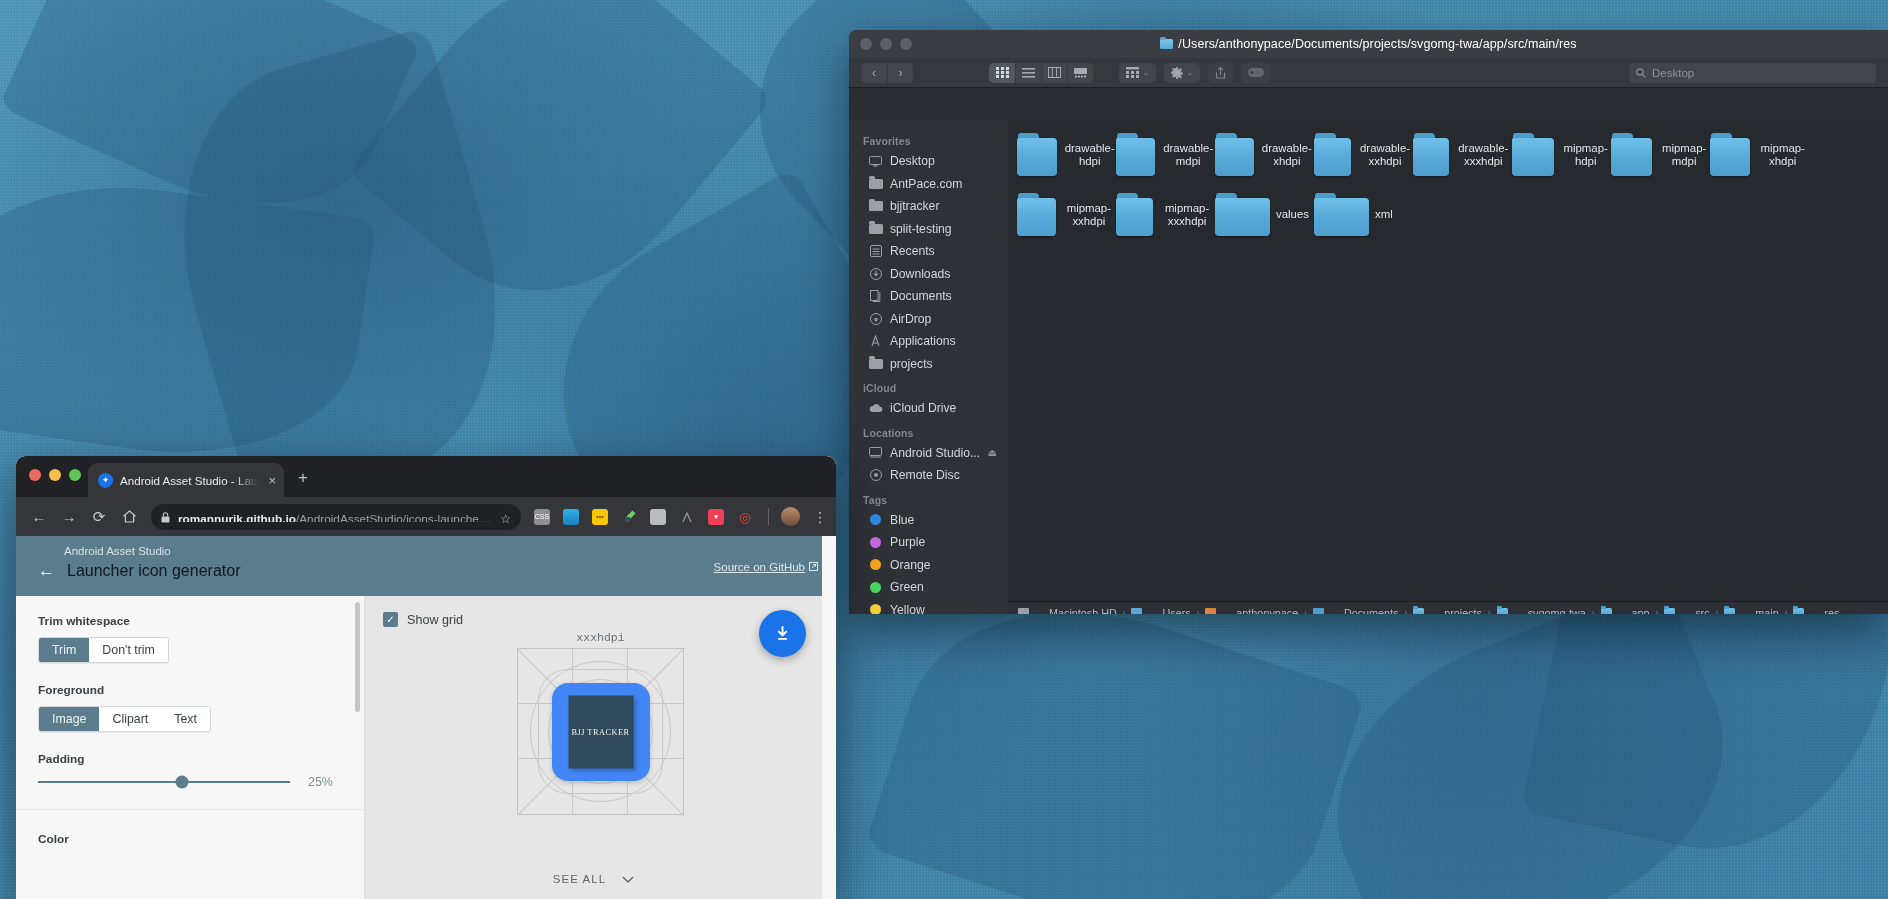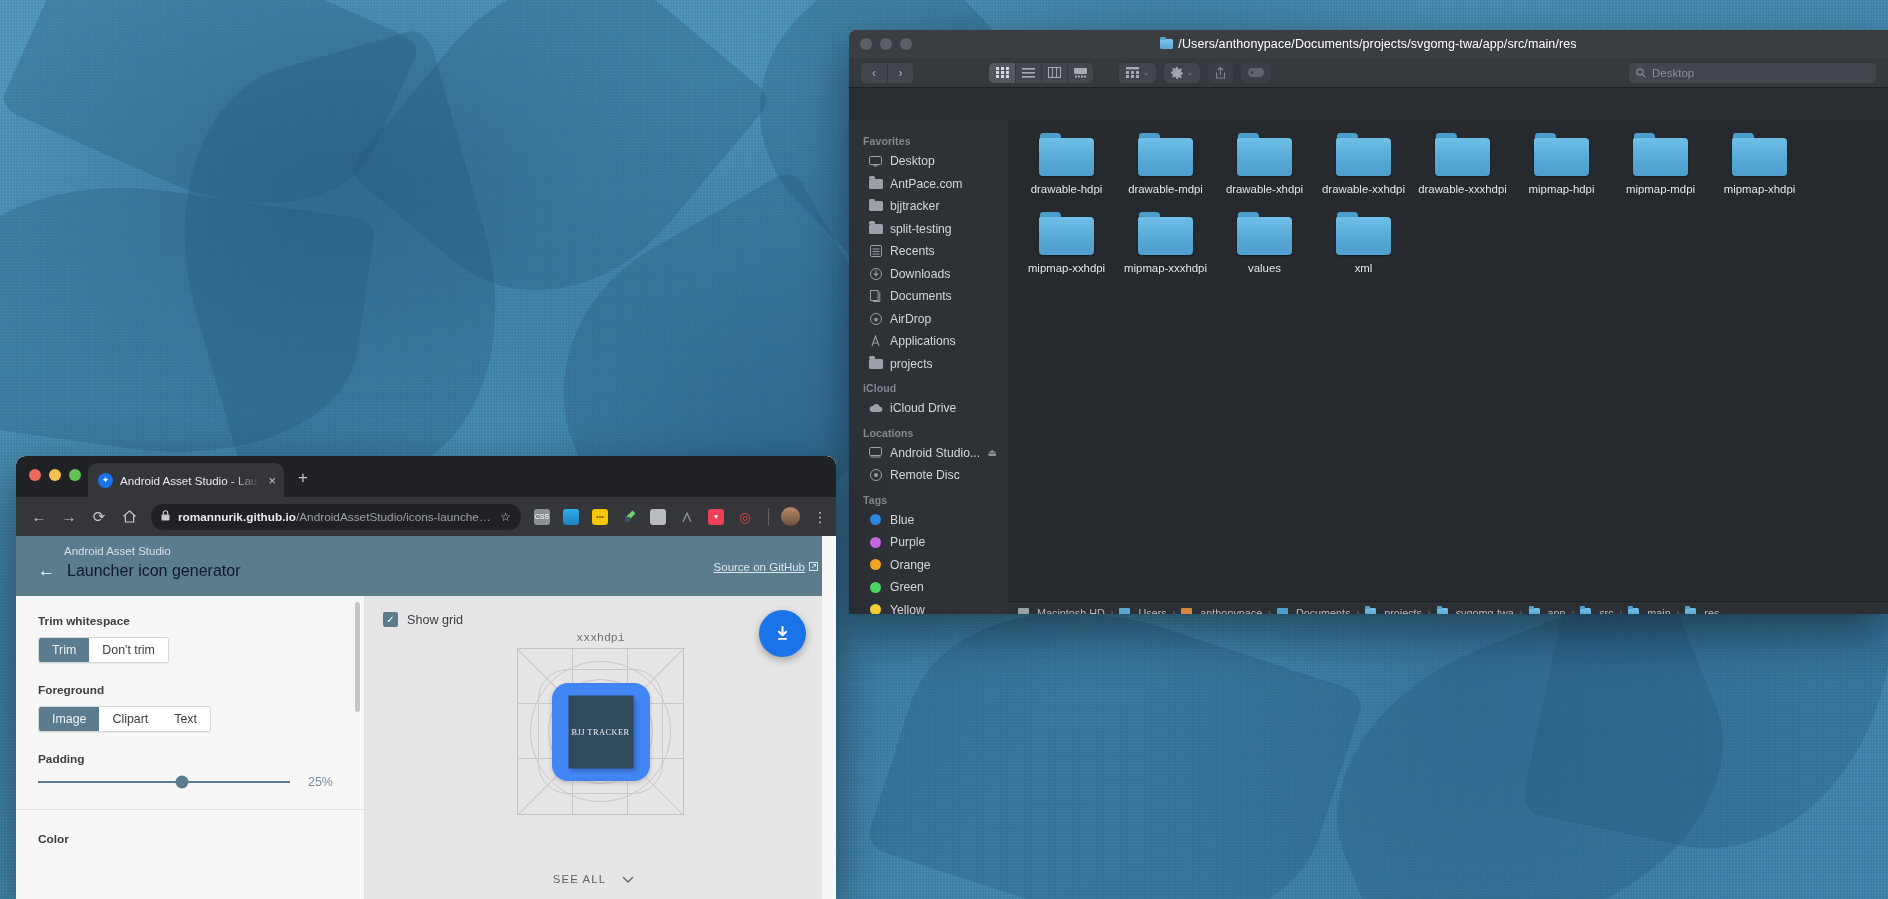--- a/index.html
+++ b/index.html
@@ -109,42 +109,42 @@
   .sb-folder::before { content:""; position:absolute; top:-2.5px; left:0; width:6px; height:3px;
                        background:#9aa0a7; border-radius:1.5px 1.5px 0 0; }
   .dot { width: 11px; height: 11px; border-radius: 50%; display: inline-block; }
   .eject { margin-left: auto; margin-right: 11px; color: #8d9299; font-size: 10px; }
 
   #finder-content {
     flex: 1; background: #26292d; position: relative; padding: 14px 0 0 0;
   }
   .icon-grid { display: flex; flex-wrap: wrap; }
   .f-item {
-    width: 99px; margin: 0 0 16px 0; display: flex; flex-direction: column;
+    width: 99px; margin: 0 0 16px 0; display: flex; flex-direction: row;
     align-items: center; gap: 6px;
   }
   .folder-ic { width: 55px; height: 44px; position: relative; }
   .folder-ic .tab {
     position: absolute; top: 0; left: 1px; width: 21px; height: 6px;
     background: #4a9ec9; border-radius: 3px 4px 0 0;
   }
   .folder-ic .body {
     position: absolute; top: 5px; left: 0; right: 0; bottom: 1px;
     background: linear-gradient(#6fc0e8 0%, #56a8d6 55%, #4f9fce 100%);
     border-radius: 2px 4px 4px 4px;
     box-shadow: 0 1px 2px rgba(0,0,0,.35);
   }
   .f-label { font-size: 11.4px; color: #e2e6ea; text-align: center; line-height: 1.15; }
 
   #finder-pathbar {
     position: absolute; left: 0; right: 0; bottom: 0; height: 22px;
     background: #2c3035; border-top: 1px solid #1e2024;
     display: flex; align-items: center; padding-left: 10px; gap: 4px;
   }
-  .pb-seg { display: flex; align-items: center; gap: 8px; color: #b5bac0; font-size: 10.8px; }
+  .pb-seg { display: flex; align-items: center; gap: 20px; color: #b5bac0; font-size: 10.8px; }
   .pb-sep { color: #7b8087; font-size: 8px; margin: 0 2px; }
   .pb-ic { width: 11px; height: 9px; border-radius: 1.5px; position: relative; flex: 0 0 11px; }
   .pb-folder { background: linear-gradient(#6fc0e8,#4f9fce); }
   .pb-folder::before { content:""; position:absolute; top:-2px; left:0; width:5px; height:2.5px;
                        background:#4f9fce; border-radius:1px 1px 0 0; }
   .pb-disk { background: #9aa0a7; border-radius: 1px; }
   .pb-users { background: #5aa7d4; border-radius: 1px; }
   .pb-home { background: #d8863e; border-radius: 1px; }
   .pb-docs { background: #4f9fce; border-radius: 1px; }
 
@@ -178,21 +178,21 @@
   .tab-close { color: #c2c4c7; font-size: 13px; padding: 0 2px; }
   #chrome-newtab { color: #c2c4c7; font-size: 17px; margin: 0 0 9px 14px; }
   #chrome-omnibox-row {
     height: 39px; background: #35363a; display: flex; align-items: center;
     padding: 0 10px; gap: 4px;
   }
   .nav-ic { width: 26px; height: 26px; display:flex; align-items:center; justify-content:center;
             color: #c6c8cb; font-size: 15px; }
   #omnibox {
     flex: 1; height: 26px; background: #202124; border-radius: 14px;
-    display: flex; align-items: center; padding: 1px 10px; gap: 8px; margin-left: 5px;
+    display: flex; padding: 8px 10px; gap: 8px; margin-left: 5px;
   }
   #omni-lock { color: #c6c8cb; font-size: 10px; }
   #omni-url { font-size: 11.8px; color: #9aa0a6; white-space: nowrap; overflow: hidden; flex: 1; }
   #omni-url b { color: #e8eaed; font-weight: bold; }
   #omni-star { color: #c6c8cb; font-size: 12px; }
   .ext { width: 16px; height: 16px; border-radius: 3px; margin-left: 9px; flex: 0 0 16px;
          display:flex; align-items:center; justify-content:center; font-size:7px; color:#fff; }
   #chrome-divider { width:1px; height:18px; background:#5f6368; margin: 0 8px 0 11px; }
   #chrome-avatar { width: 19px; height: 19px; border-radius: 50%;
                    background: linear-gradient(#b98b6a,#6d4f3c); flex: 0 0 19px; }

